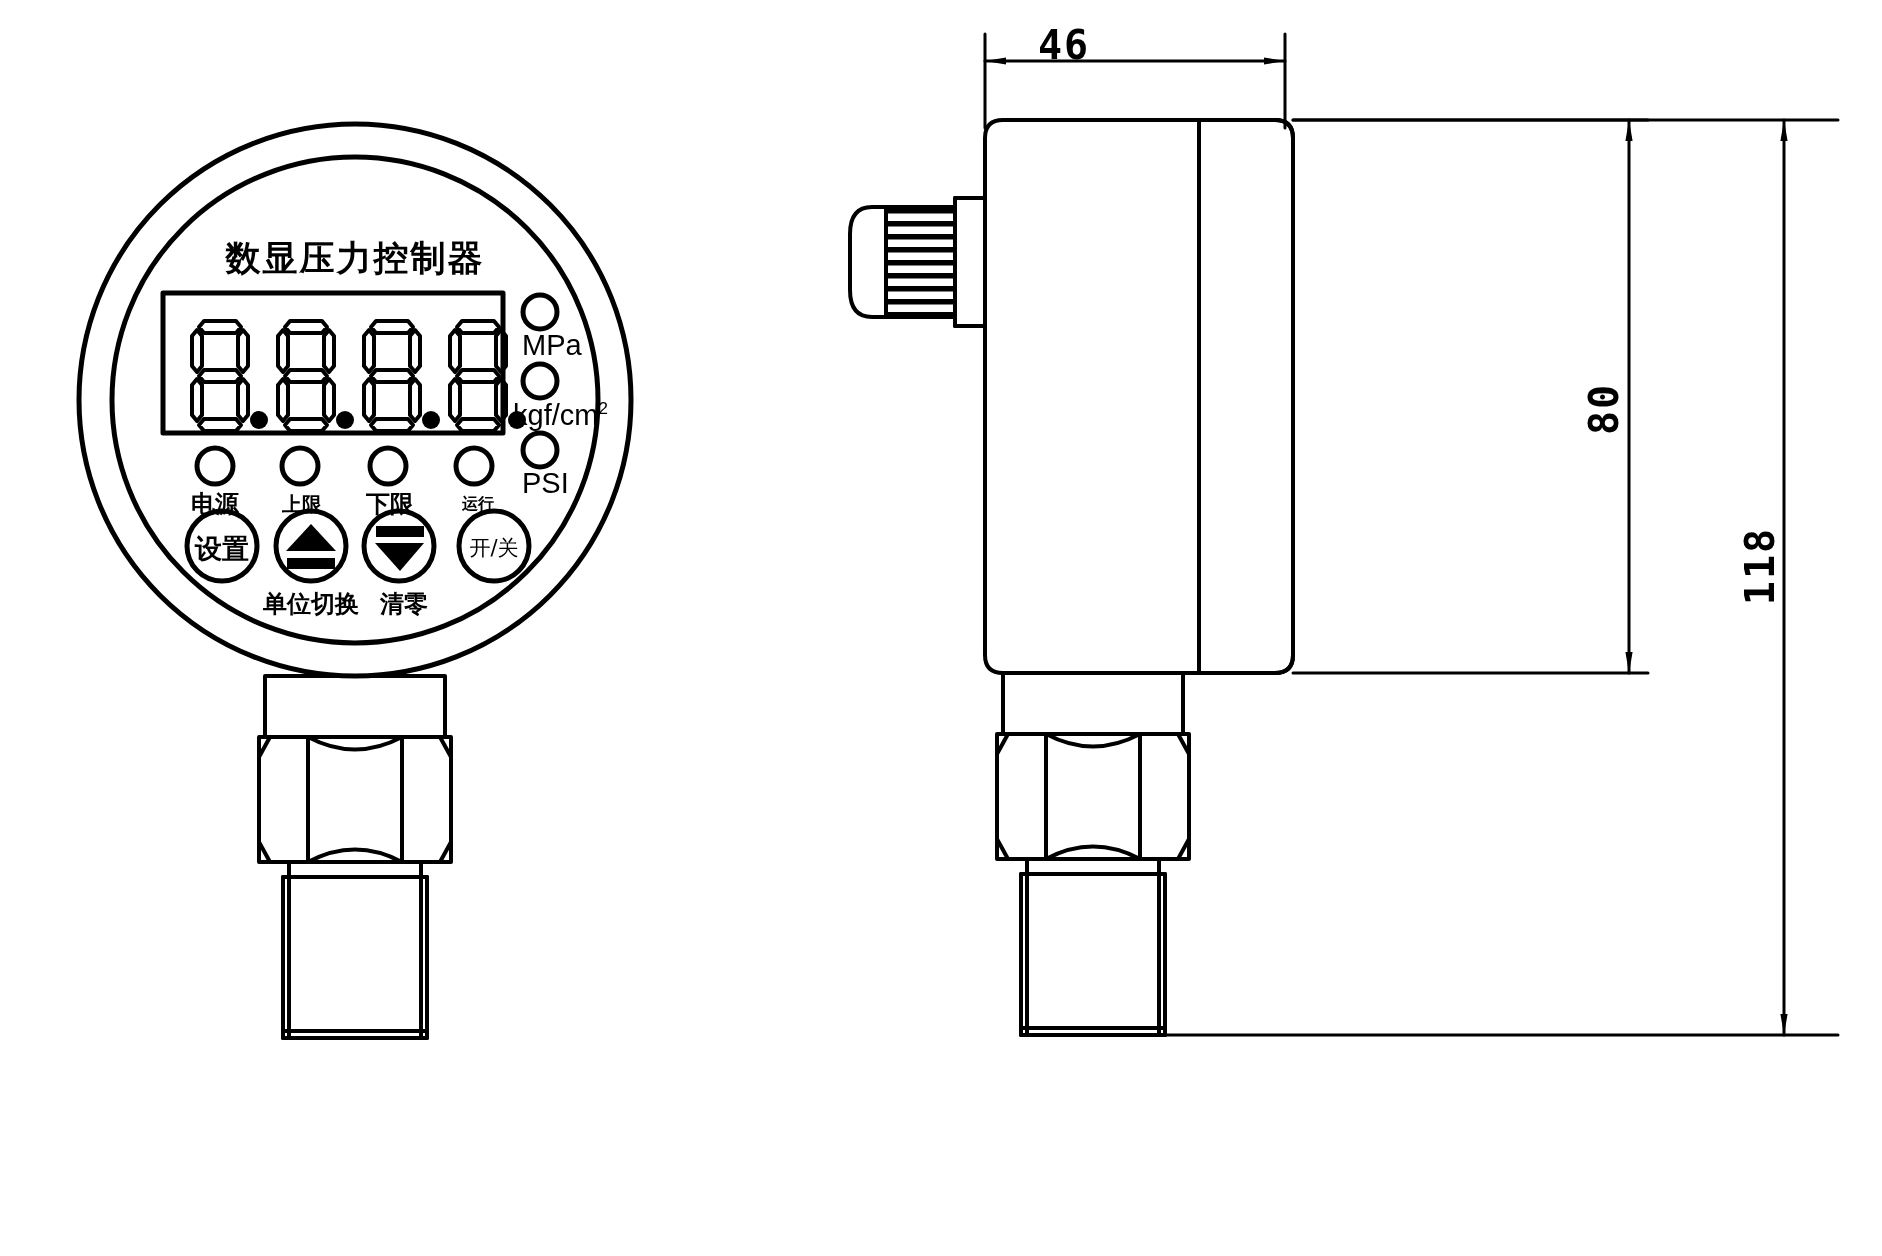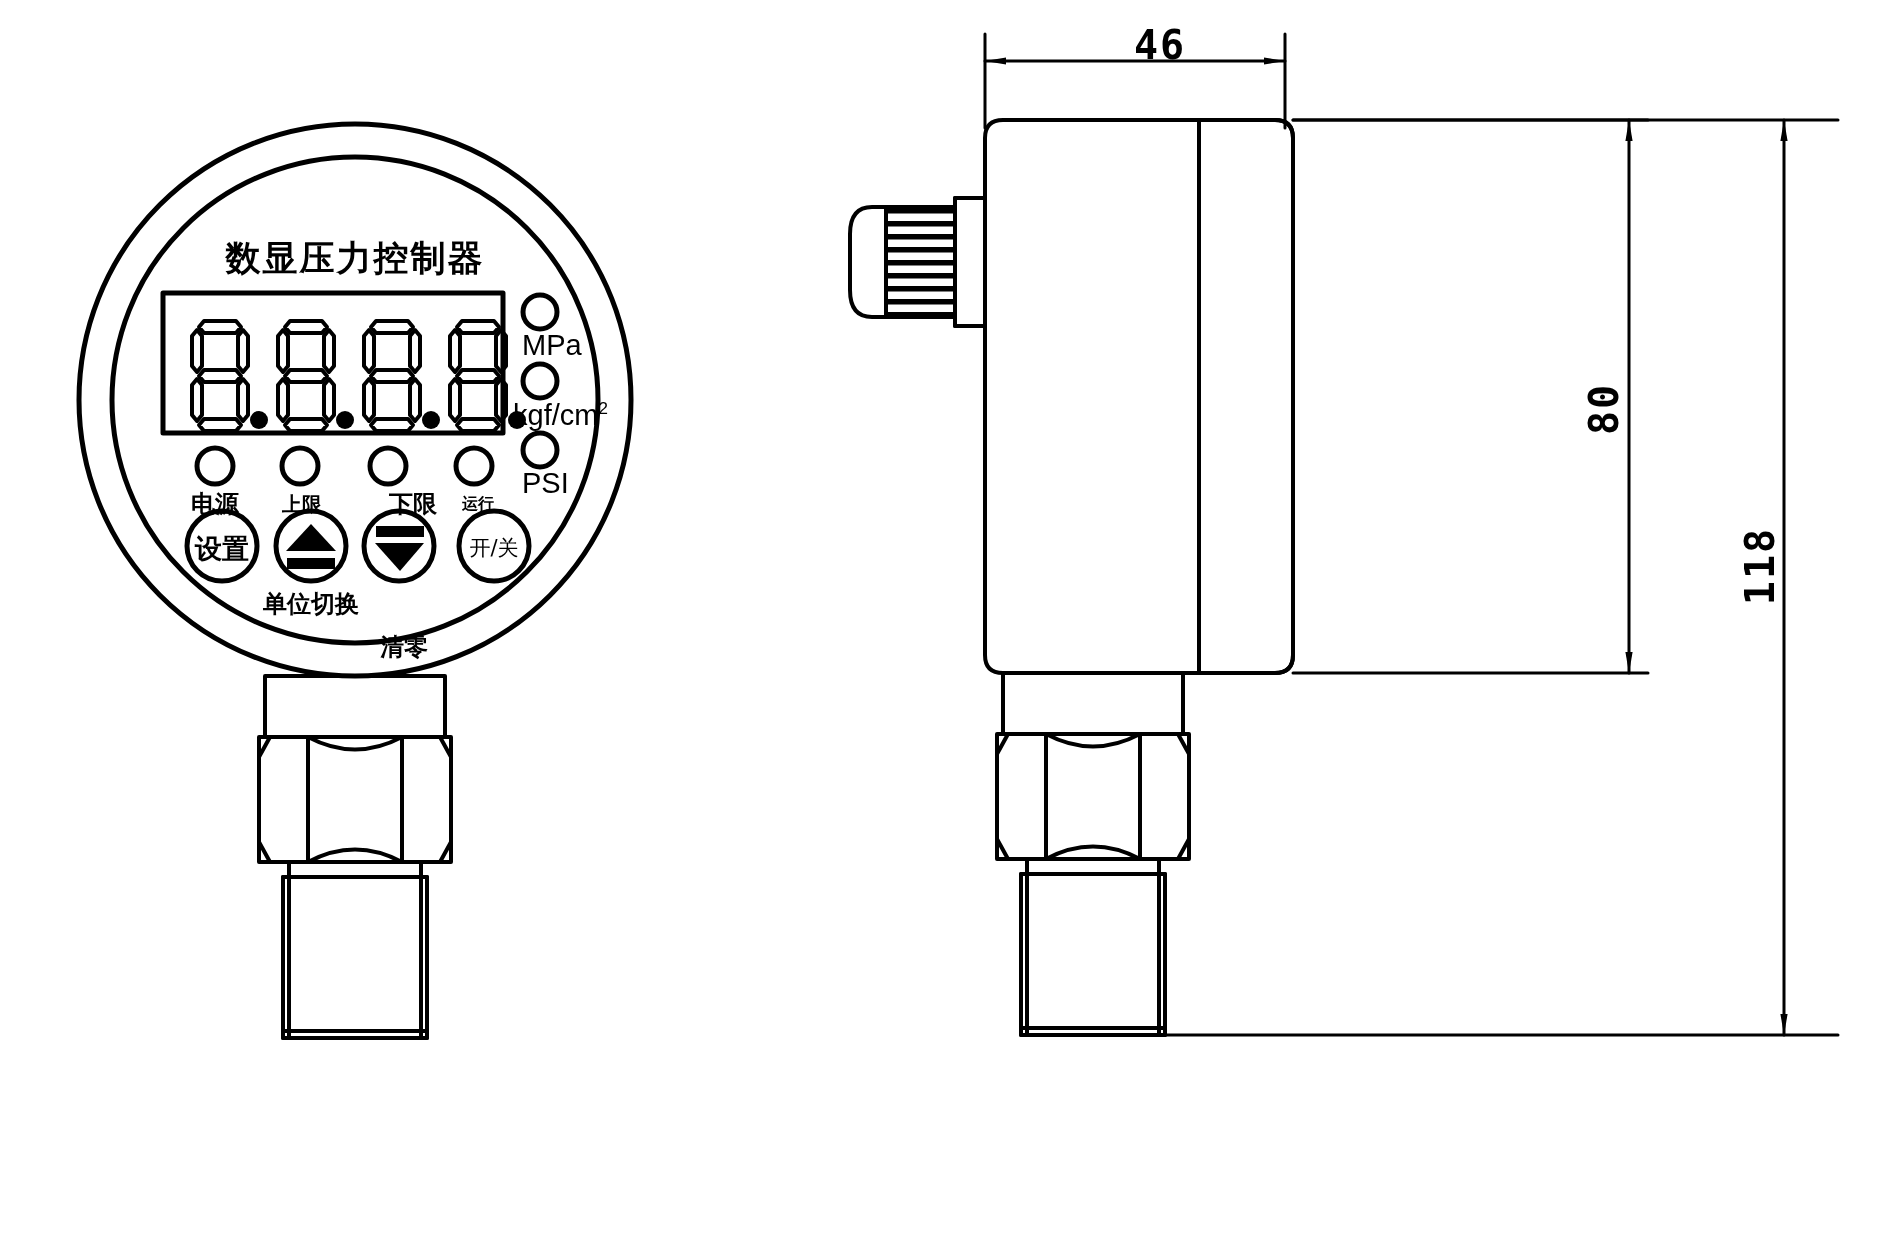--- a/index.html
+++ b/index.html
@@ -207,26 +207,26 @@
   <div class="lbl" style="left:522px;top:331px;font-size:29px;">MPa</div>
 
   <div class="lbl" style="left:513px;top:400px;font-size:29px;">
     <span>kgf/cm</span><sup style="font-size:17px;">2</sup>
   </div>
 
   <div class="lbl" style="left:522px;top:469px;font-size:29px;">PSI</div>
 
   <div class="lbl cn ctr" style="left:215px;top:504px;font-size:24px;">电源</div>
   <div class="lbl cn ctr" style="left:302px;top:504px;font-size:20px;">上限</div>
-  <div class="lbl cn ctr" style="left:390px;top:504px;font-size:24px;margin-left:23px;">下限</div>
+  <div class="lbl cn ctr" style="left:390px;top:504px;font-size:24px;">下限</div>
   <div class="lbl cn ctr" style="left:478px;top:504px;font-size:16px;">运行</div>
 
   <div class="lbl cn ctr" style="left:222px;top:548px;font-size:27px;font-weight:700;">设置</div>
   <div class="lbl cn ctr" style="left:494px;top:548px;font-size:21px;font-weight:400;">开/关</div>
 
   <div class="lbl cn ctr" style="left:311px;top:604px;font-size:24px;">单位切换</div>
-  <div class="lbl cn ctr" style="left:404px;top:604px;font-size:24px;margin-top:43px;">清零</div>
-
-  <div class="lbl dimnum ctr" style="left:1160px;top:45px;font-size:40px;">46</div>
+  <div class="lbl cn ctr" style="left:404px;top:604px;font-size:24px;">清零</div>
+
+  <div class="lbl dimnum ctr" style="left:1064px;top:45px;font-size:40px;">46</div>
   <div class="lbl dimnum rot90" style="left:1604px;top:409px;font-size:40px;">80</div>
   <div class="lbl dimnum rot90" style="left:1760px;top:566px;font-size:40px;">118</div>
 
 </div>
 
 </body></html>

